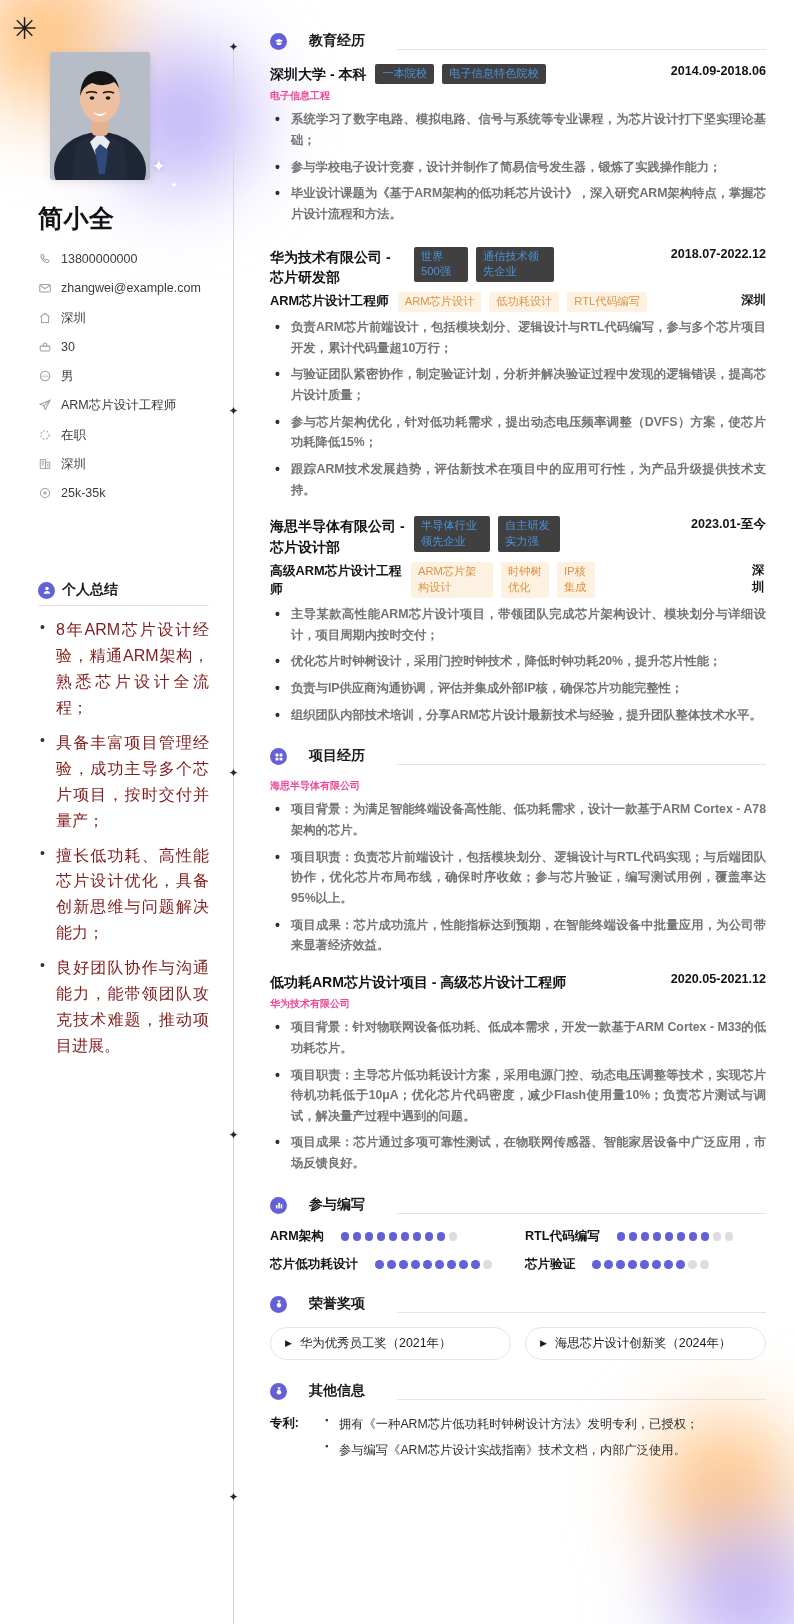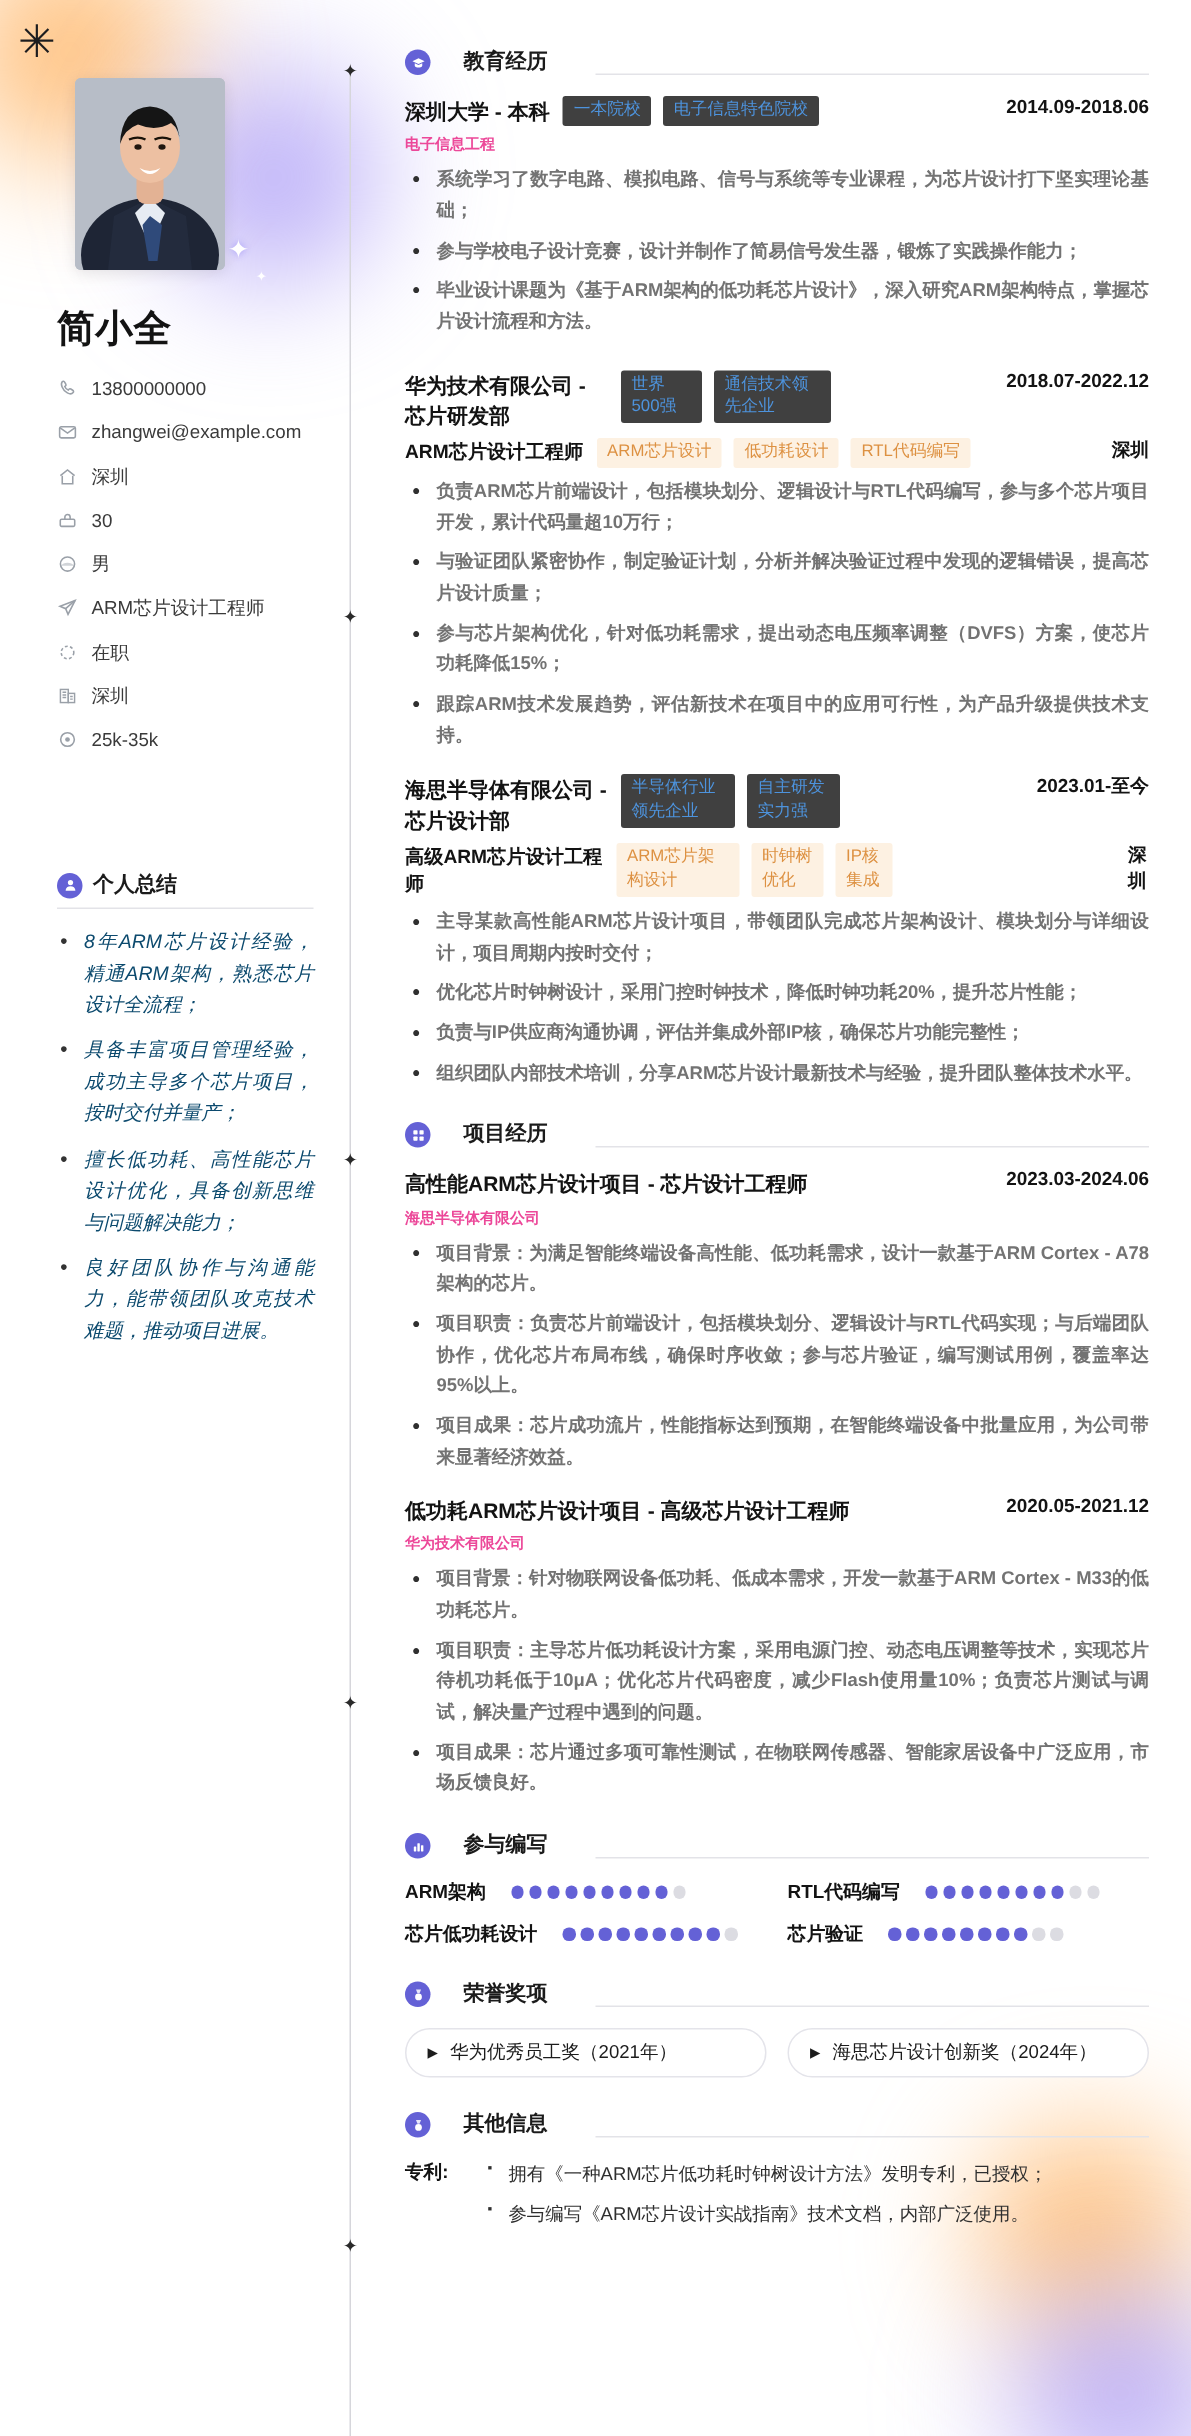--- a/index.html
+++ b/index.html
@@ -75,21 +75,21 @@
   .side-head .badge, .sec-head .badge {
     width: 17px; height: 17px; flex: 0 0 17px; border-radius: 50%;
     background: #6461d6; color: #fff; display: flex; align-items: center;
     justify-content: center;
   }
   .side-head .badge svg, .sec-head .badge svg { width: 10px; height: 10px; display: block; }
   .side-head .t, .sec-head .t { font-size: 14px; font-weight: 700; color: #1b1b1b; }
   .sum-list { list-style: none; }
   .sum-list li {
     position: relative; padding-left: 18px; margin-bottom: 9px;
-    font-size: 13px; line-height: 1.62; color: #0c4a6e; text-align: justify; font-style: italic;
+    font-size: 16px; line-height: 1.62; color: #7f1d1d; text-align: justify;
   }
   .sum-list li::before {
     content: "•"; position: absolute; left: 2px; top: -1px; font-size: 14px; color: #333;
   }
 
   
   .divider { position: relative; width: 1px; flex: 0 0 1px; margin-top: 40px; margin-bottom: 0; }
   .divider .line { position: absolute; left: 0; top: 8px; bottom: 0; width: 1px; background: #d6d6db; }
   .divider .plus {
     position: absolute; left: -5px; width: 11px; height: 11px; color: #2a2a2a;
@@ -410,24 +410,20 @@
               <rect x="9" y="2.5" width="4.5" height="4.5" rx=".8"></rect>
               <rect x="2.5" y="9" width="4.5" height="4.5" rx=".8"></rect>
               <rect x="9" y="9" width="4.5" height="4.5" rx=".8"></rect>
             </svg>
           </span>
         <span class="t">项目经历</span>
         <span class="rule"></span>
       </div>
 
       <div class="entry">
-        <div class="row1">
-          <span class="org">高性能ARM芯片设计项目 - 芯片设计工程师</span>
-          <span class="date">2023.03-2024.06</span>
-        </div>
         <div class="subtitle">海思半导体有限公司</div>
         <ul class="bullets">
           <li>项目背景：为满足智能终端设备高性能、低功耗需求，设计一款基于ARM Cortex - A78架构的芯片。</li>
           <li>项目职责：负责芯片前端设计，包括模块划分、逻辑设计与RTL代码实现；与后端团队协作，优化芯片布局布线，确保时序收敛；参与芯片验证，编写测试用例，覆盖率达95%以上。</li>
           <li>项目成果：芯片成功流片，性能指标达到预期，在智能终端设备中批量应用，为公司带来显著经济效益。</li>
         </ul>
       </div>
 
       <div class="entry">
         <div class="row1">

